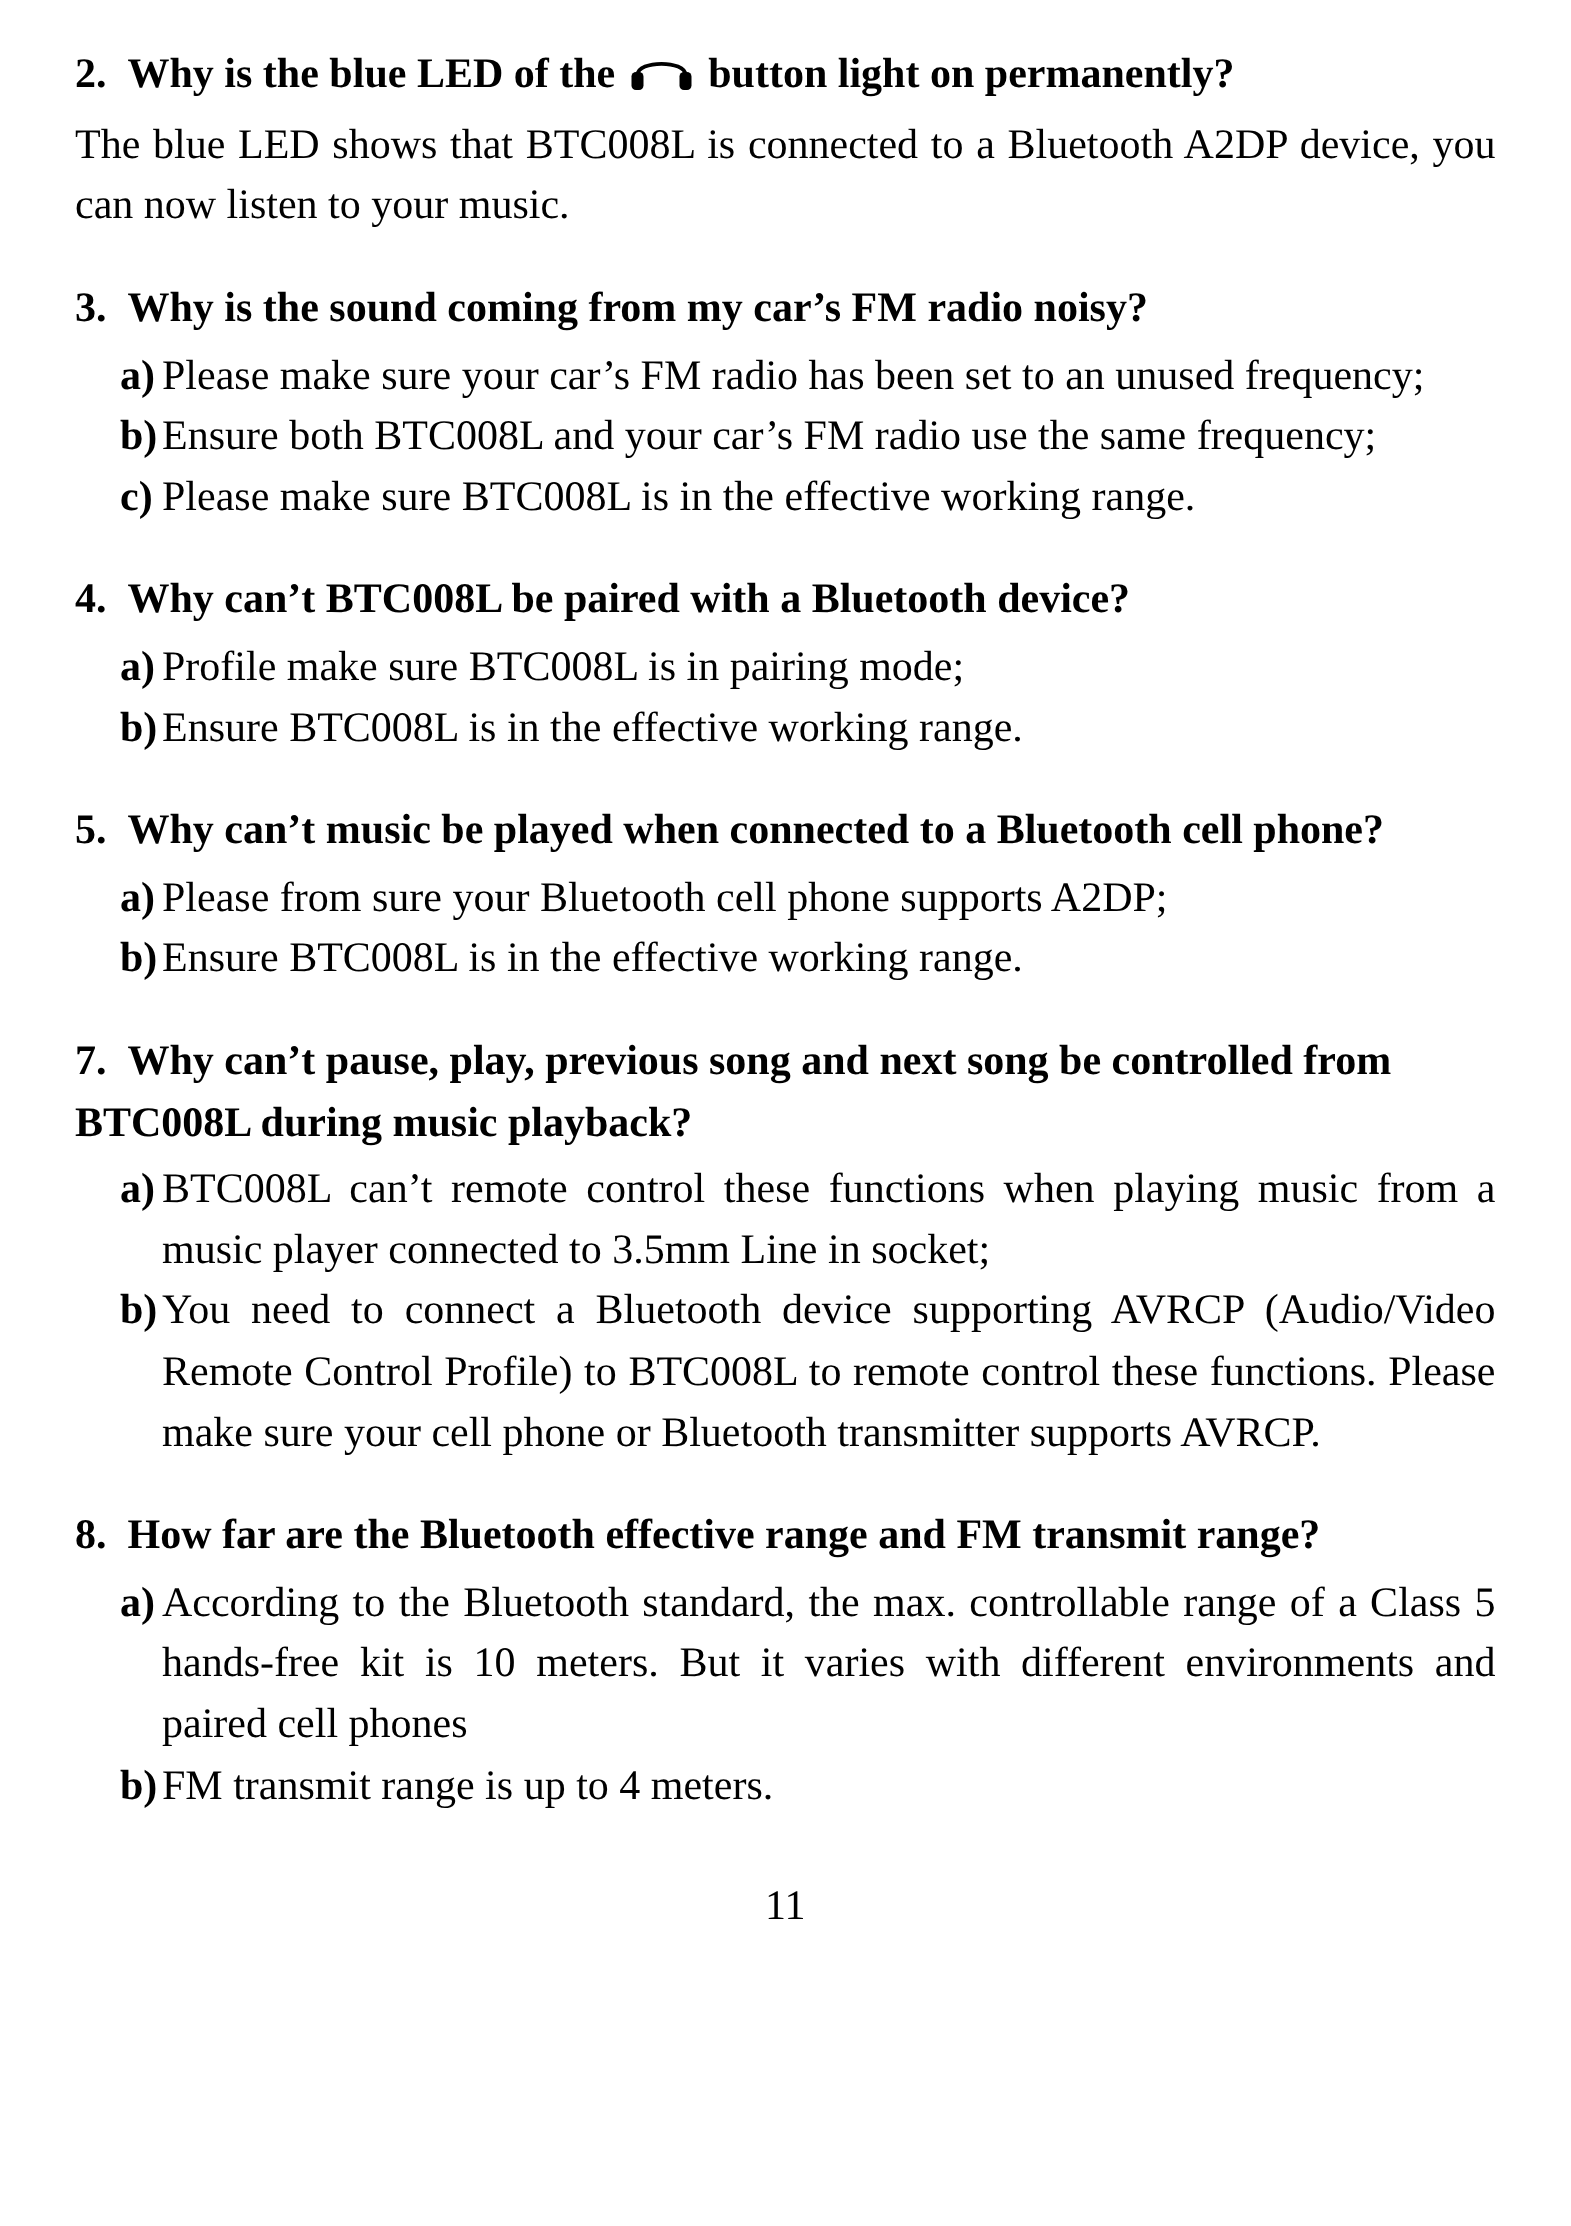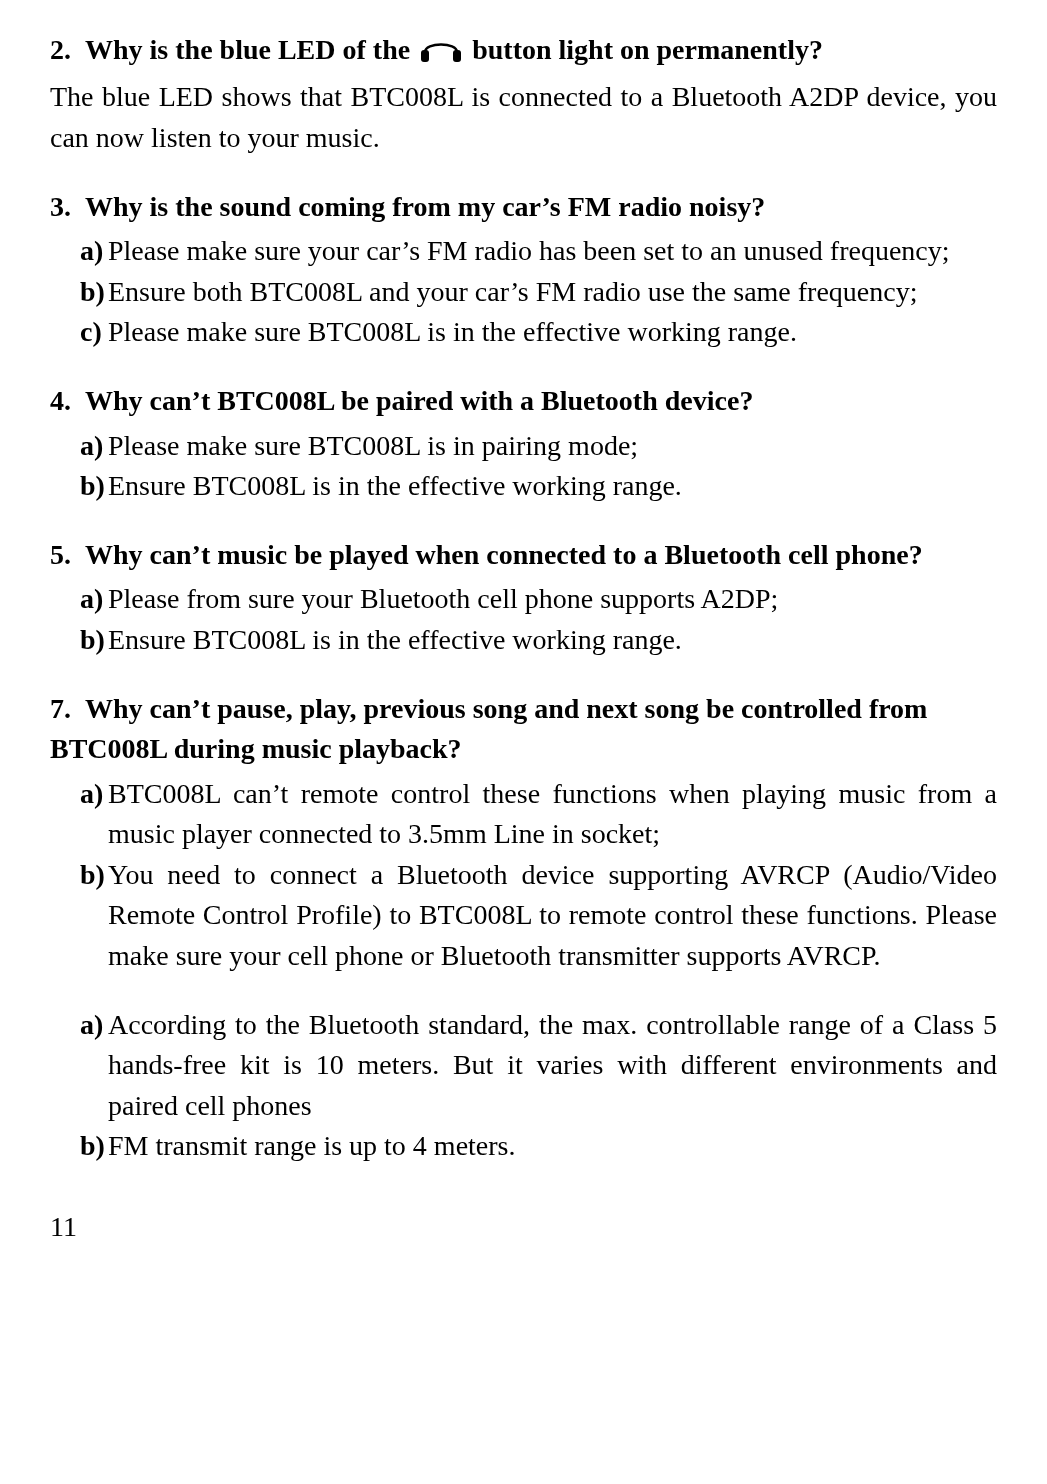--- a/index.html
+++ b/index.html
@@ -39,20 +39,21 @@
     .list-label {
       font-weight: bold;
       min-width: 28px;
     }
     .list-content {
       font-weight: normal;
       flex: 1;
       text-align: justify;
     }
     .page-number {
+      text-align: center;
       margin-top: 40px;
       font-size: 28px;
     }
   </style>
 </head>
 <body>
 
 <div id="content">
     <div class="section">
       <div class="section-heading">
@@ -80,21 +81,21 @@
         <span class="list-label">c)</span>
         <span class="list-content">Please make sure BTC008L is in the effective working range.</span>
       </div>
     </div>
     <div class="section">
       <div class="section-heading">
         <span>4.&nbsp;&nbsp;Why can’t BTC008L be paired with a Bluetooth device?</span>
       </div>
       <div class="list-item">
         <span class="list-label">a)</span>
-        <span class="list-content">Please make sure BTC008L is in pairing mode;</span>
+        <span class="list-content">Profile make sure BTC008L is in pairing mode;</span>
       </div>
       <div class="list-item">
         <span class="list-label">b)</span>
         <span class="list-content">Ensure BTC008L is in the effective working range.</span>
       </div>
     </div>
     <div class="section">
       <div class="section-heading" style="flex-wrap: wrap;">
         <span>5.&nbsp;&nbsp;Why  can’t  music  be  played  when  connected  to  a  Bluetooth  cell phone?</span>
       </div>
@@ -114,20 +115,23 @@
       <div class="list-item">
         <span class="list-label">a)</span>
         <span class="list-content">BTC008L can’t remote control these functions when playing music from a music player connected to 3.5mm Line in socket;</span>
       </div>
       <div class="list-item">
         <span class="list-label">b)</span>
         <span class="list-content">You need to connect a Bluetooth device supporting AVRCP (Audio/Video Remote  Control  Profile)  to  BTC008L  to  remote  control  these  functions. Please  make  sure  your  cell  phone  or  Bluetooth  transmitter  supports AVRCP.</span>
       </div>
     </div>
     <div class="section">
+      <div class="section-heading">
+        <span>8.&nbsp;&nbsp;How far are the Bluetooth effective range and FM transmit range?</span>
+      </div>
       <div class="list-item">
         <span class="list-label">a)</span>
         <span class="list-content">According  to  the  Bluetooth  standard,  the  max.  controllable  range  of  a Class  5  hands-free  kit  is  10  meters.  But  it  varies  with  different environments and paired cell phones</span>
       </div>
       <div class="list-item">
         <span class="list-label">b)</span>
         <span class="list-content">FM transmit range is up to 4 meters.</span>
       </div>
     </div>
   </div>

